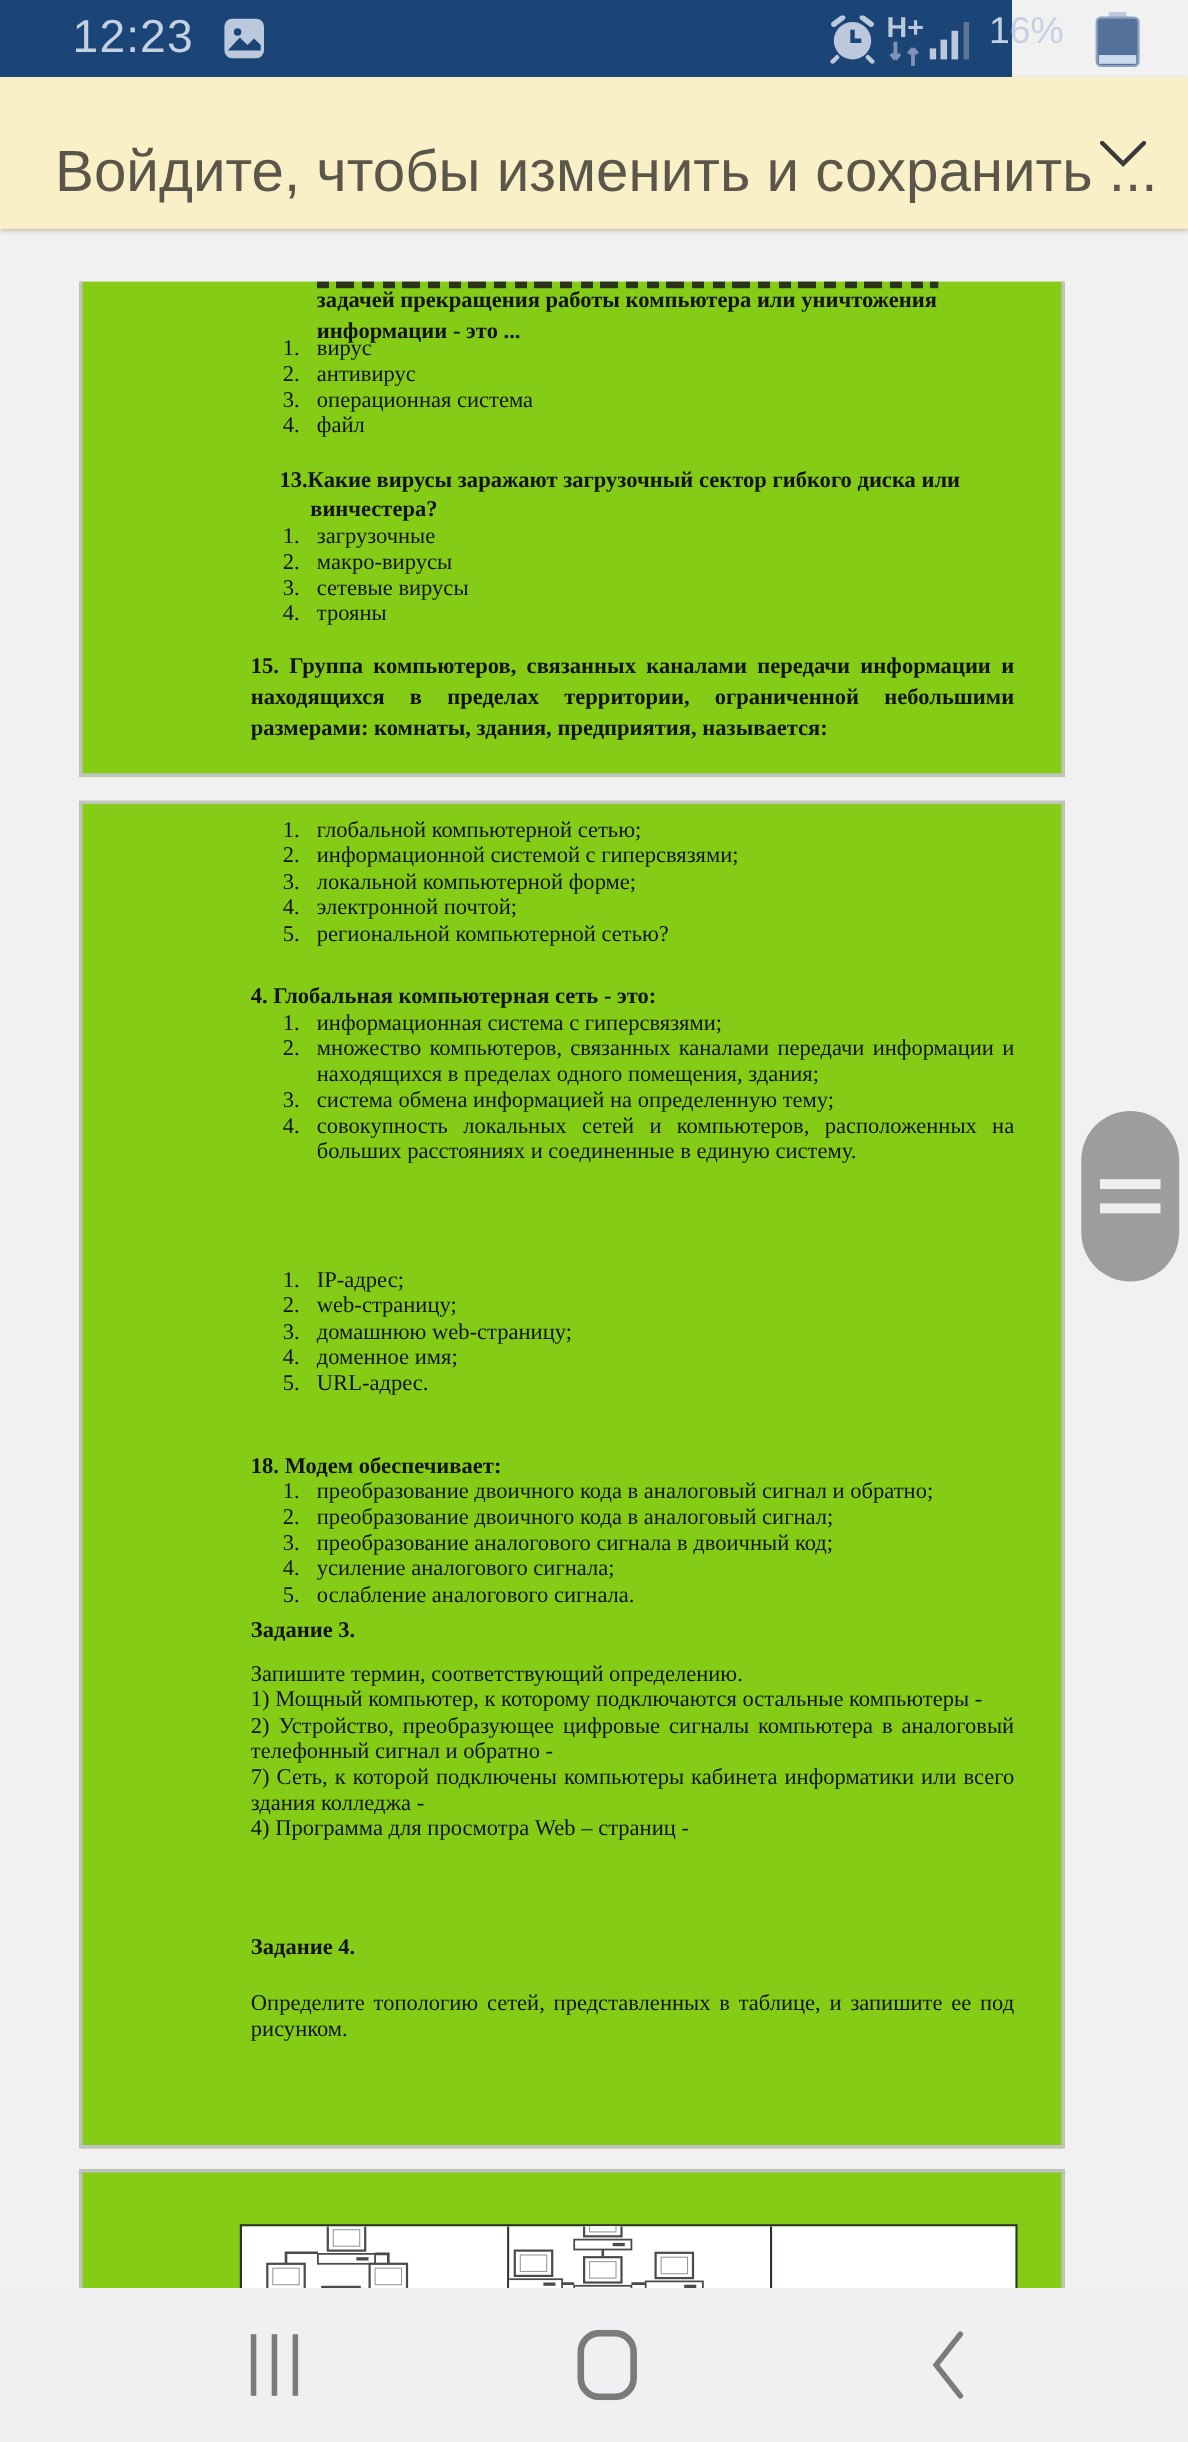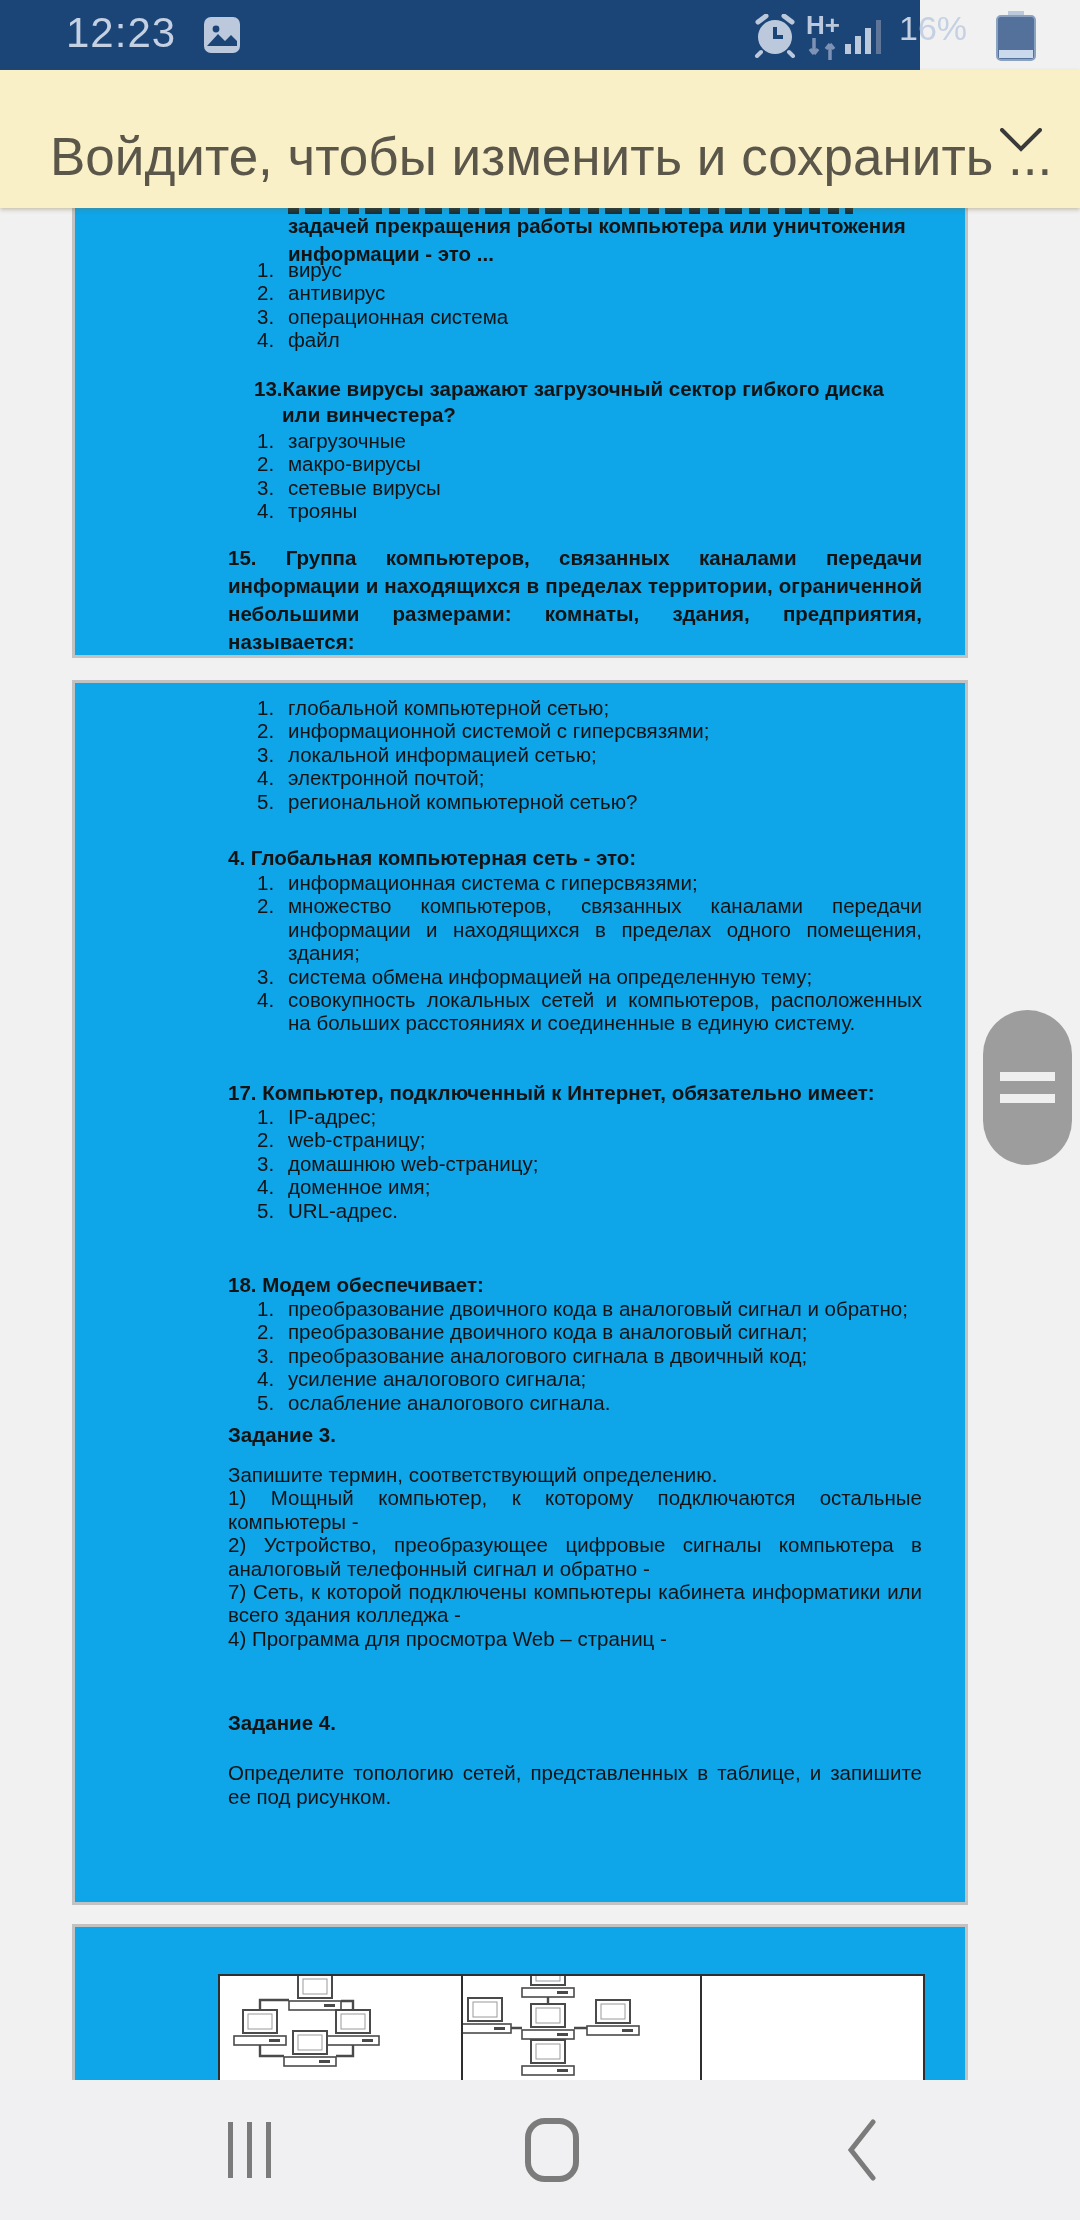--- a/index.html
+++ b/index.html
@@ -9,22 +9,22 @@
   .statusbar{position:absolute;left:0;top:0;width:920px;height:70px;background:#1c4577;}
   .sb-time{position:absolute;left:66px;top:9px;font-size:42px;color:#c5d1e3;letter-spacing:1px;}
   .sb-pct{position:absolute;left:899px;top:9px;font-size:34px;color:#c5d1e3;}
   
   .banner{position:absolute;left:0;top:70px;width:1080px;height:138px;background:#faf0c7;
           box-shadow:0 2px 4px rgba(120,110,60,.35);z-index:5;}
   .banner-text{position:absolute;left:50px;top:56px;font-size:53px;color:#5b564a;}
   .banner-chev{position:absolute;left:1000px;top:58px;}
   
   .doc{position:absolute;left:0;top:208px;width:1080px;height:1872px;overflow:hidden;}
-  .page{position:absolute;background:#0ea5e9;border:3px solid #c2c2c2;
-        font-family:Liberation Sans, sans-serif;color:#131313;font-size:20.5px;}
+  .page{position:absolute;background:#84cc16;border:3px solid #c2c2c2;
+        font-family:Liberation Serif, serif;color:#131313;font-size:20.5px;margin-top:48px;}
   .page.clip-top{border-top:none;}
   .page.clip-bottom{border-bottom:none;}
   .blk{position:absolute;}
   .bold{font-weight:bold;}
   .olist .li{position:relative;padding-left:60px;line-height:23.4px;text-align:justify;}
   .olist .num{position:absolute;left:29px;top:0;}
   .pline{line-height:23.4px;}
   .just{text-align:justify;}
   .frag{position:absolute;opacity:.85;height:6px;
         background:repeating-linear-gradient(90deg,#1a1a1a 0 11px,transparent 11px 17px,#1a1a1a 17px 34px,transparent 34px 41px,#1a1a1a 41px 52px,transparent 52px 60px);}
@@ -138,21 +138,21 @@
 
     <div class="page" style="left:72px;top:472px;width:890px;height:1219px;">
       <div class="blk olist" style="left:153px;top:13px;width:694px;">
           <div class="li">
           <span class="num">1.</span><span>глобальной компьютерной сетью;</span>
         </div>
           <div class="li">
           <span class="num">2.</span><span>информационной системой с гиперсвязями;</span>
         </div>
           <div class="li">
-          <span class="num">3.</span><span>локальной информацией сетью;</span>
+          <span class="num">3.</span><span>локальной компьютерной форме;</span>
         </div>
           <div class="li">
           <span class="num">4.</span><span>электронной почтой;</span>
         </div>
           <div class="li">
           <span class="num">5.</span><span>региональной компьютерной сетью?</span>
         </div>
         </div>
 
       <div class="blk bold" style="left:153px;top:163px;width:694px;line-height:24px;">4. Глобальная компьютерная сеть - это:</div>
@@ -164,21 +164,20 @@
           <span class="num">2.</span><span>множество компьютеров, связанных каналами передачи информации и находящихся в пределах одного помещения, здания;</span>
         </div>
           <div class="li">
           <span class="num">3.</span><span>система обмена информацией на определенную тему;</span>
         </div>
           <div class="li">
           <span class="num">4.</span><span>совокупность локальных сетей и компьютеров, расположенных на больших расстояниях и соединенные в единую систему.</span>
         </div>
         </div>
 
-      <div class="blk bold" style="left:153px;top:398px;width:694px;line-height:24px;">17. Компьютер, подключенный к Интернет, обязательно имеет:</div>
       <div class="blk olist" style="left:153px;top:422px;width:694px;">
           <div class="li">
           <span class="num">1.</span><span>IP-адрес;</span>
         </div>
           <div class="li">
           <span class="num">2.</span><span>web-страницу;</span>
         </div>
           <div class="li">
           <span class="num">3.</span><span>домашнюю web-страницу;</span>
         </div>

